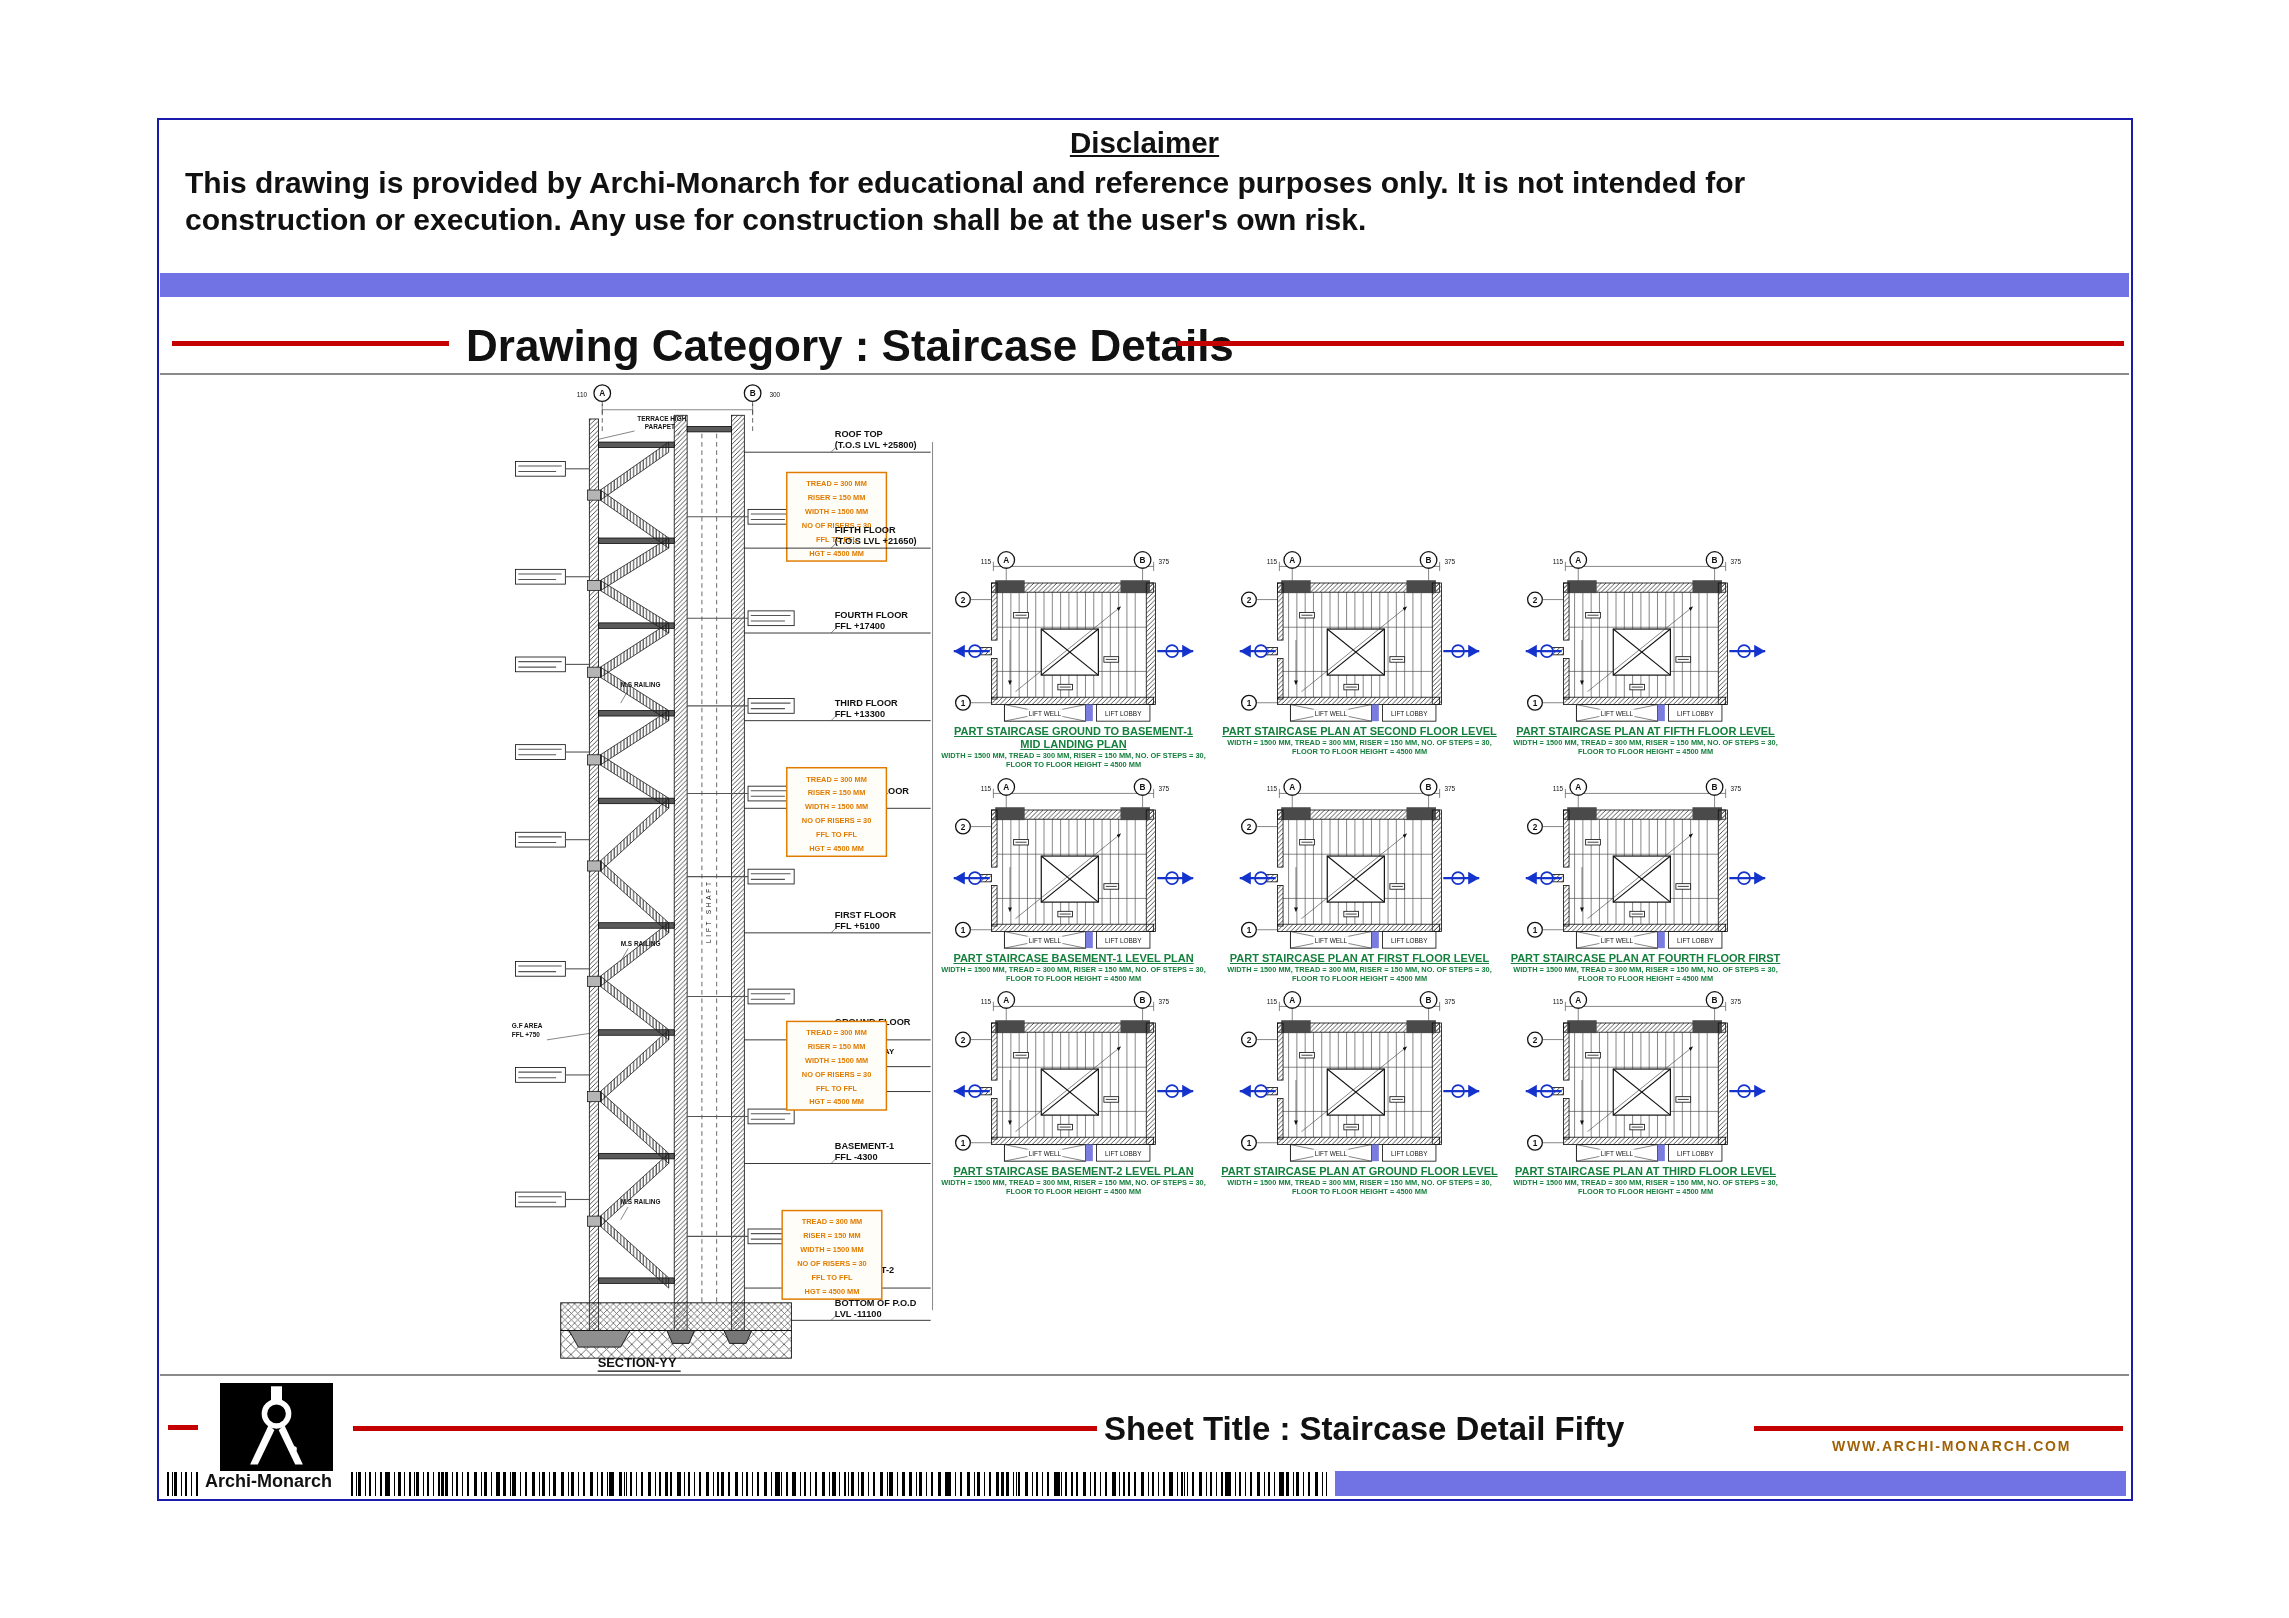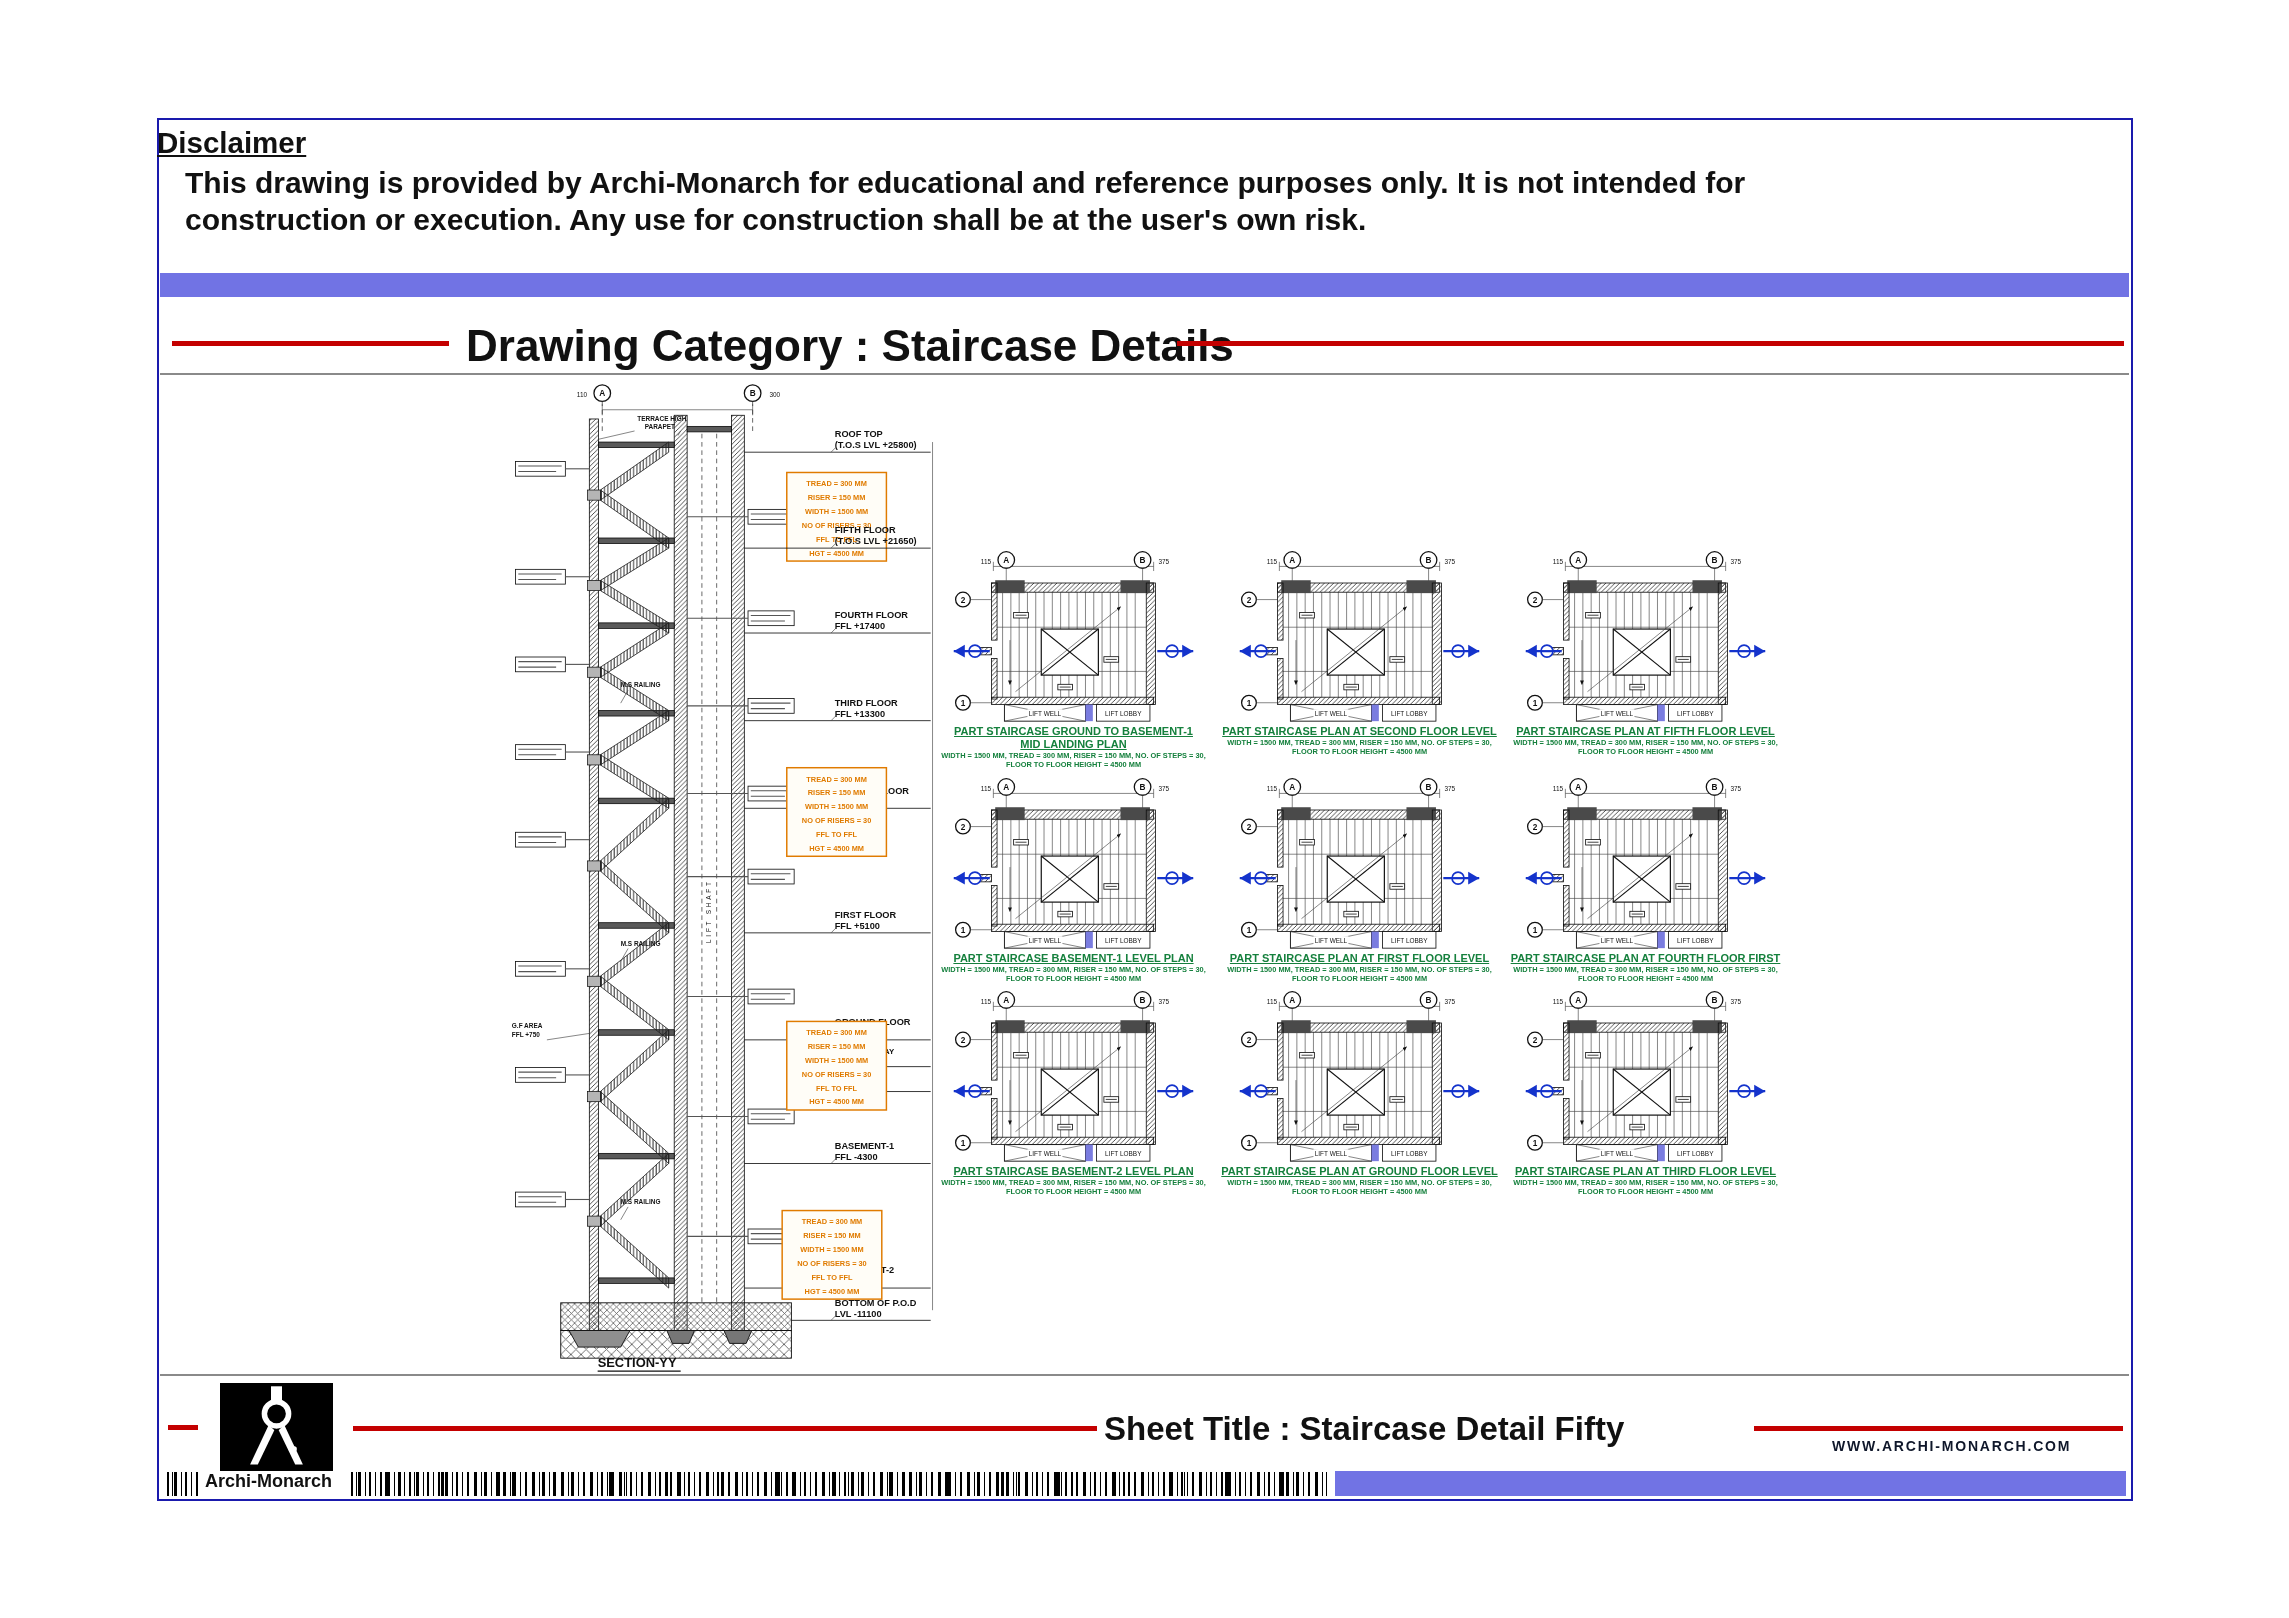--- a/index.html
+++ b/index.html
@@ -2,21 +2,21 @@
 <html style="font-size:14.8px"><head>
 <meta charset="utf-8">
 <style>
   html,body{margin:0;padding:0;}
   body{width:2290px;height:1619px;background:#fff;position:relative;overflow:hidden;
        font-family:"Liberation Sans",sans-serif;color:#111;}
   .abs{position:absolute;}
   
   .sheet-border{left:157px;top:118px;width:1972px;height:1379px;border:2.8px solid #1a1aad;}
   
-  .disc-title{left:157px;top:126px;width:1975px;font-size:29.5px;font-weight:bold;}
+  .disc-title{left:157px;top:126px;width:1975px;text-align:center;font-size:29.5px;font-weight:bold;}
   .disc-title span{text-decoration:underline;}
   .disc-line{left:185px;width:1920px;text-align:left;font-size:30px;font-weight:bold;line-height:37px;}
   .purple-bar{background:#7173e4;}
   .divider{background:#8a8a8a;}
   .red-rule{background:#c40000;}
   .cat-text{left:466px;top:321px;font-size:44px;font-weight:bold;}
   
   .plans-grid{left:949px;top:548px;width:821px;display:grid;grid-template-columns:repeat(3,249px);column-gap:37px;row-gap:5.5px;}
   .plan-cell{width:249px;}
   .plan-svg{display:block;width:249px;height:175px;}
@@ -43,21 +43,21 @@
   .onote text{font-size:8px;font-weight:bold;fill:#e07b00;text-anchor:middle;}
   .mk line{stroke:#1433cc;stroke-width:2.4;}
   .mk path{fill:#1433cc;stroke:none;}
   .mk circle{fill:#fff;stroke:#1433cc;stroke-width:1.8;}
   .lbox rect{fill:#fff;stroke:#111;stroke-width:0.9;}
   .lbox line{stroke:#555;stroke-width:1.2;}
   .cap{font-size:14px;font-weight:bold;fill:#111;}
   
   .sheet-title{font-size:33px;font-weight:bold;}
   .brand-text{font-size:18px;font-weight:bold;}
-  .watermark{font-size:14px;color:#0f172a;font-weight:bold;letter-spacing:1.8px;}
+  .watermark{font-size:14px;color:#a16207;font-weight:bold;letter-spacing:1.8px;}
   .barcode{height:24px;background-color:#fff;background-image:
     repeating-linear-gradient(90deg,#000 0 1.8px,transparent 1.8px 4.6px,#000 4.6px 5.5px,transparent 5.5px 7.4px,#000 7.4px 10px,transparent 10px 14px,#000 14px 14.8px,transparent 14.8px 17.5px,#000 17.5px 20px,transparent 20px 24px,#000 24px 25px,transparent 25px 29px),
     repeating-linear-gradient(90deg,transparent 0 34px,#000 34px 37px,transparent 37px 49px,#000 49px 50px,transparent 50px 56px);}
   .logo-box{background:#000;}
 </style>
 </head>
 <body>
 
 <svg width="0" height="0" style="position:absolute">
   <defs>

